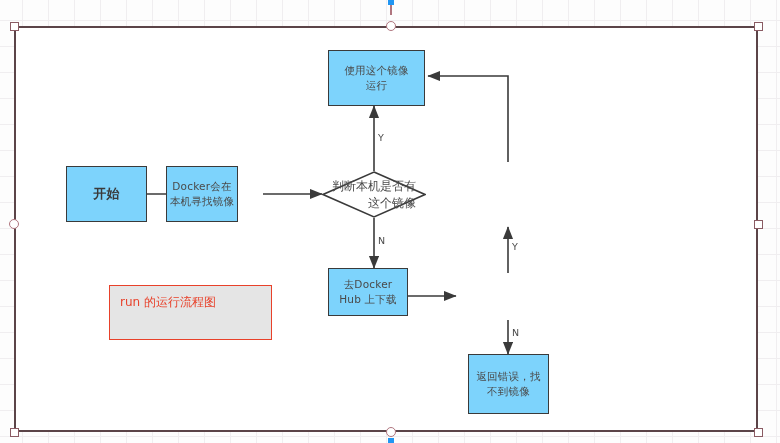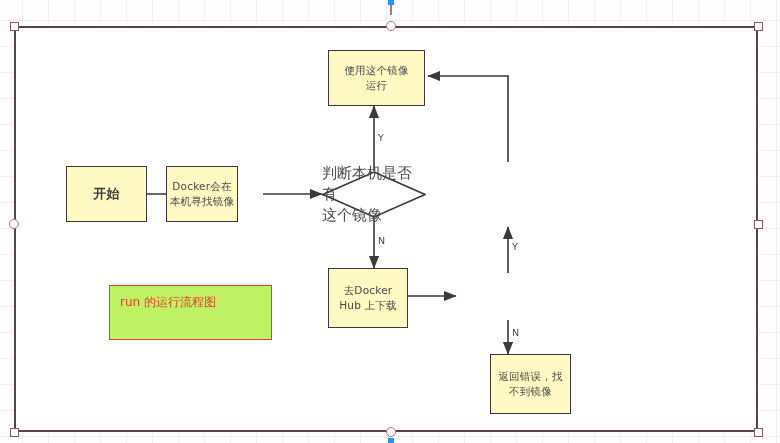--- a/index.html
+++ b/index.html
@@ -70,21 +70,21 @@
     background: #2196f3;
     z-index: 31;
   }
   .rot-cap.bottom { background: #2196f3; }
 
   
   .node {
     position: absolute;
     box-sizing: border-box;
     border: 1.6px solid #3a3a3a;
-    background: #fef9c3;
+    background: #7dd3fc;
     display: flex;
     align-items: center;
     justify-content: center;
     text-align: center;
     color: #4a4a4a;
     font-size: 10.5px;
     line-height: 1.45;
     letter-spacing: 0.2px;
     z-index: 10;
   }
@@ -97,32 +97,32 @@
     position: absolute;
     z-index: 10;
   }
   .diamond-wrap svg { display: block; }
   .diamond-label {
     position: absolute;
     inset: 0;
     display: flex;
     align-items: center;
     justify-content: center;
-    text-align: left;
-    font-size: 15px;
+    text-align: right;
+    font-size: 12px;
     line-height: 1.4;
     color: #4a4a4a;
     pointer-events: none;
     font-family: Liberation Serif, serif;
   }
   .note {
     position: absolute;
     box-sizing: border-box;
     border: 1.6px solid #e8412a;
-    background: #bef264;
+    background: #e5e5e5;
     color: #e8412a;
     font-size: 12px;
     padding: 8px 10px;
     z-index: 10;
     line-height: 1.4;
   }
   
   #wires {
     position: absolute;
     left: 0; top: 0;
@@ -185,27 +185,27 @@
       <svg width="104" height="47" viewBox="0 0 104 47">
         <polygon points="52,1 103,23.5 52,46 1,23.5" fill="#ffffff" stroke="#3a3a3a" stroke-width="1.6"></polygon>
       </svg>
       <div class="diamond-label">判断本机是否有<br>这个镜像</div>
     </div>
 
     <div class="node" style="left:312px; top:22px; width:97px; height:56px;">
       <span>使用这个镜像<br>运行</span>
     </div>
 
-    <div class="node" style="left:312px; top:240px; width:80px; height:60px;">
+    <div class="node" style="left:312px; top:240px; width:80px; height:48px;">
       <span>去Docker<br>Hub 上下载</span>
     </div>
 
 
 
-    <div class="node" style="left:452px; top:326px; width:81px; height:60px;margin-left:22px;">
+    <div class="node" style="left:452px; top:326px; width:81px; height:60px;">
       <span>返回错误，找<br>不到镜像</span>
     </div>
 
     <span class="edge-label" style="left:362px; top:104px;">Y</span>
     <span class="edge-label" style="left:362px; top:207px;">N</span>
     <span class="edge-label" style="left:496px; top:213px;">Y</span>
     <span class="edge-label" style="left:496px; top:299px;">N</span>
 
     <div class="note" style="left:93px; top:257px; width:163px; height:55px;">
       <span>run 的运行流程图</span>

